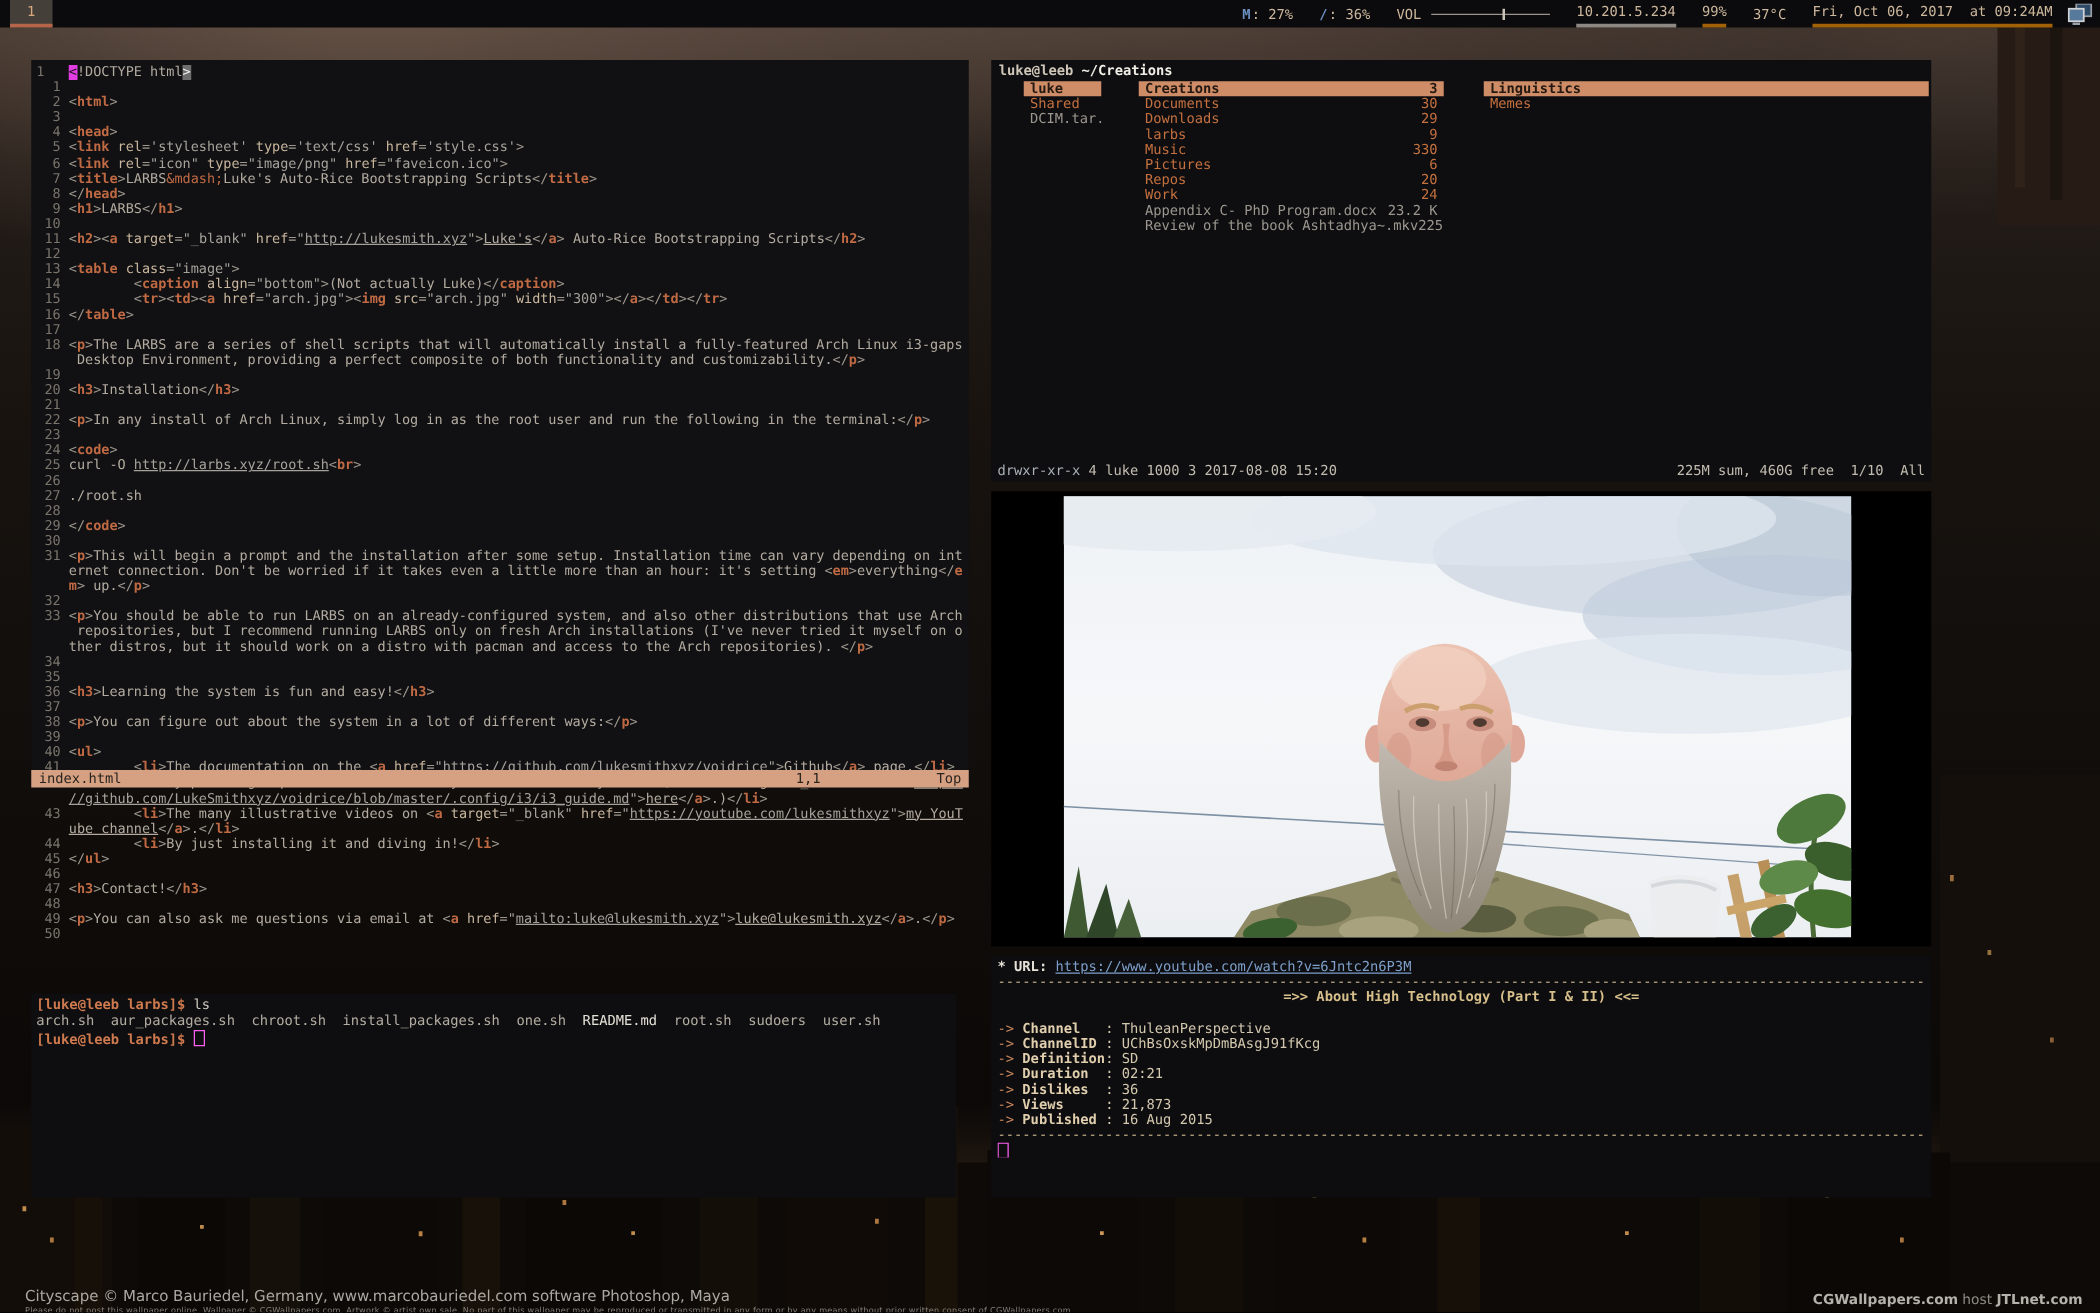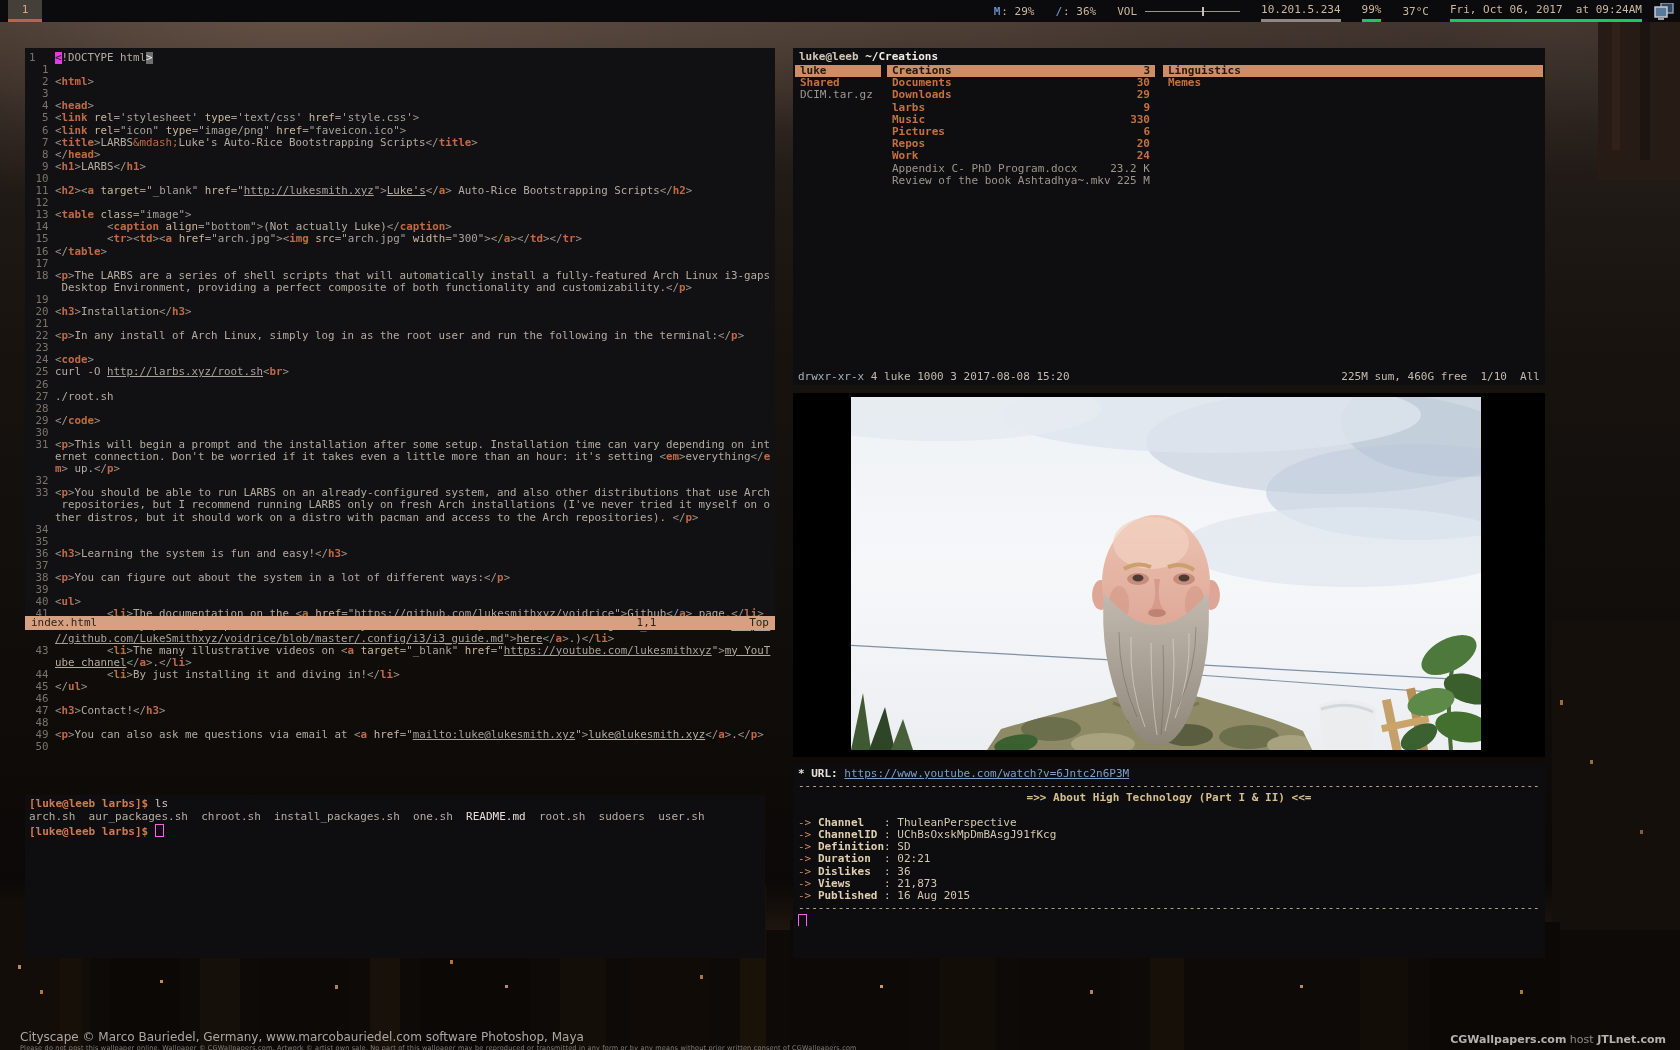--- a/index.html
+++ b/index.html
@@ -14,21 +14,21 @@
   .win{position:absolute;box-sizing:border-box;}
   
   #bar{position:absolute;left:0;top:0;width:1680px;height:22px;background:#0b0b0d;
     color:#cdb79c;font-size:11px;display:flex;align-items:stretch;z-index:5;}
   .ws{width:34px;margin-left:8px;background:#453f3a;color:#d8a87e;text-align:center;
     line-height:19px;border-bottom:3px solid #b4654a;box-sizing:border-box;}
   .spacer{flex:1}
   .bitem{display:flex;align-items:center;margin-left:21px;white-space:pre;height:22px;box-sizing:border-box;line-height:19px;}
   .b-blue{color:#6b8fc2;font-weight:bold;margin-right:1px;}
   .u-grey{border-bottom:3px solid #8d8982;}
-  .u-sal{border-bottom:3px solid #22c55e;}
+  .u-sal{border-bottom:3px solid #a16207;}
   .volline{position:relative;width:95px;height:1px;background:#9a948a;margin-left:8px;}
   .voltick{position:absolute;left:60%;top:-4px;width:2px;height:9px;background:#c8c2b6;}
   .tray{display:flex;align-items:center;margin:0 6px 0 12px;}
   
   #vim{left:25px;top:48px;width:750px;height:582px;background:#111113;}
   #vim .code{padding:4px 0 0 4px;font-size:10.8px;line-height:12.1px;white-space:pre;}
   .vrow{height:12.1px;overflow:hidden;}
   .gut{color:#7a746c;}
   .sg-p{color:#9d968d}.sg-t{color:#c06a44;font-weight:bold}.sg-a{color:#c9b69e}
   .sg-s{color:#a6a29b}.sg-u{color:#a6a29b;text-decoration:underline}
@@ -45,23 +45,23 @@
   .tm-fi{color:#b3ada2}.tm-rd{color:#e4e0d7}
   .tm-cu{display:inline-block;width:7px;height:11px;border:1px solid #ff5ff2;vertical-align:-2px}
   
   #ranger{left:793px;top:48px;width:752px;height:337px;background:#0e0e10;font-size:11px;}
   #ranger .rtitle{padding:2px 6px;white-space:pre;}
   .rtuser{color:#cfc6b8;font-weight:bold}.rtpath{color:#f0ede6;font-weight:bold}
   .rcols{position:absolute;top:17px;left:2px;right:2px;bottom:16px;}
   .rcol{position:absolute;top:0;}
   .rc1{left:0;width:86px}.rc2{left:92px;width:268px}.rc3{left:368px;right:0}
   .rrow{height:12.2px;line-height:12.2px;white-space:pre;padding:0 5px;display:flex;
-    justify-content:space-between;overflow:hidden;}
+    justify-content:space-between;overflow:hidden;margin-left:24px;}
   .rsel{background:#ce8d67;color:#241811;font-weight:bold}
-  .rdir{color:#c4703f;font-weight:bold}
+  .rdir{color:#c4703f;font-weight:normal}
   .rfil{color:#9b968e}
   .rstat{position:absolute;bottom:2px;left:5px;right:5px;display:flex;
     justify-content:space-between;color:#c2bcb0;white-space:pre;font-size:11px;}
   .rperm{color:#a9b0b6}
   
   #mpv{left:793px;top:393px;width:752px;height:364px;background:#000;}
   #mpv .video{position:absolute;left:58px;top:4px;width:630px;height:353px;}
   
   #yterm{left:793px;top:765px;width:752px;height:193px;background:#0d0d10;
     font-size:11px;line-height:12.2px;padding:3px 5px;}
@@ -154,21 +154,21 @@
           <rect x="1375" y="930" width="3" height="4" fill="#d6964f"></rect>
         <rect x="1460" y="955" width="3" height="3" fill="#f0b264"></rect>
           <rect x="1520" y="990" width="3" height="4" fill="#c98a4a"></rect>
       </g>
     </g>
   </svg>
 
   <div id="bar">
     <div class="ws">1</div>
     <div class="spacer"></div>
-    <div class="bitem"><span class="b-blue">M</span><span>: 29%</span></div>
+    <div class="bitem"><span class="b-blue">M</span><span>: 27%</span></div>
     <div class="bitem"><span class="b-blue">/</span><span>: 36%</span></div>
     <div class="bitem"><span>VOL</span>
       <span class="volline"><span class="voltick"></span></span>
     </div>
     <div class="bitem u-grey"><span>10.201.5.234</span></div>
     <div class="bitem u-sal"><span>99%</span></div>
     <div class="bitem"><span>37°C</span></div>
     <div class="bitem u-sal"><span>Fri, Oct 06, 2017  at 09:24AM</span></div>
     <div class="tray">
       <svg width="20" height="17">

